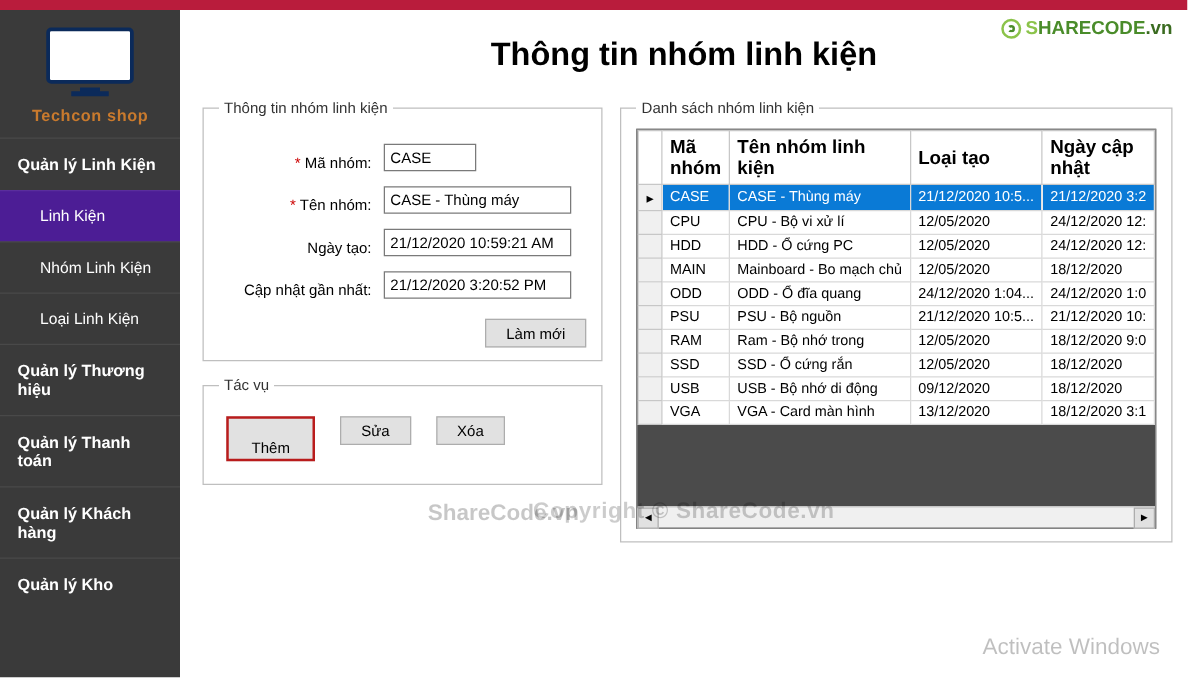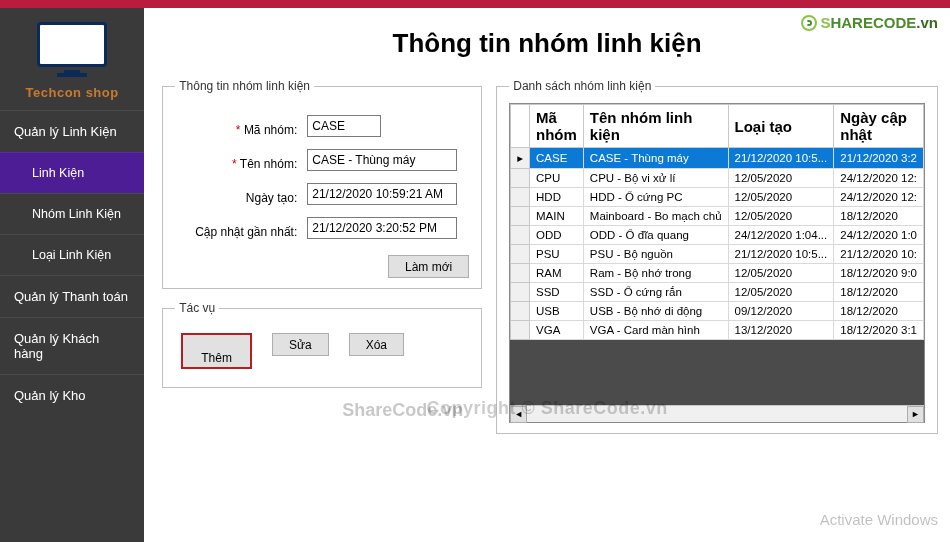--- a/index.html
+++ b/index.html
@@ -30,21 +30,21 @@
 }
 .logo-stand {
   width: 30px; height: 4px; background:#0b2a5a; margin:6px auto 0;
 }
 .logo-label { color:#c97a2d; font-weight:bold; font-size:13px; margin-top:8px; letter-spacing:.5px; }
 
 .nav { display:flex; flex-direction:column; }
 .nav-item {
   padding: 13px 14px;
   font-size: 13px;
-  font-weight: 400;
+  font-weight: 700;
   color: #fff;
   cursor: pointer;
   border-top: 1px solid rgba(255,255,255,0.08);
 }
 .nav-item.indent { padding-left: 32px; font-weight: 500; font-size: 12.5px; }
 .nav-item.active { background: #4c1d95; }
 
 .main { flex:1; position:relative; background:#fff; }
 
 .page-title {
@@ -112,22 +112,22 @@
   position:absolute; top:390px; left:50%; transform:translateX(-50%);
   font-size:18px; color:rgba(0,0,0,0.2); font-weight:600; letter-spacing:.5px;
   pointer-events:none;
 }
 .watermark-share2 {
   position:absolute; top:best; left:198px; top:392px;
   font-size:18px; color:rgba(0,0,0,0.22); font-weight:600;
   pointer-events:none;
 }
 .activate {
-  position:absolute; bottom:14px; right:12px; color:rgba(0,0,0,0.25);
-  font-size:15px; pointer-events:none;
+  position:absolute; bottom:14px; right:22px; color:rgba(0,0,0,0.25);
+  font-size:18px; pointer-events:none;
 }
 
 th.col-ma { width:54px; }
 th.col-ten { width: auto; }
 th.col-ngaytao { width:110px; }
 th.col-ngaycap { width:100px; }
 th.col-sel { width:18px; }
 </style>
 </head>
 <body>
@@ -139,20 +139,21 @@
     <div class="logo-box">
       <div class="logo-screen"></div>
       <div class="logo-stand"></div>
       <div class="logo-label">Techcon shop</div>
     </div>
     <nav class="nav" id="nav">
         <div class="nav-item">Quản lý Linh Kiện</div>
         <div class="nav-item indent active">Linh Kiện</div>
         <div class="nav-item indent">Nhóm Linh Kiện</div>
         <div class="nav-item indent">Loại Linh Kiện</div>
+        <div class="nav-item">Quản lý Thương hiệu</div>
         <div class="nav-item">Quản lý Thanh toán</div>
         <div class="nav-item">Quản lý Khách hàng</div>
         <div class="nav-item">Quản lý Kho</div>
       </nav>
   </aside>
 
   <main class="main">
 
     <div class="watermark-logo">
       <span class="wm-icon"></span>

